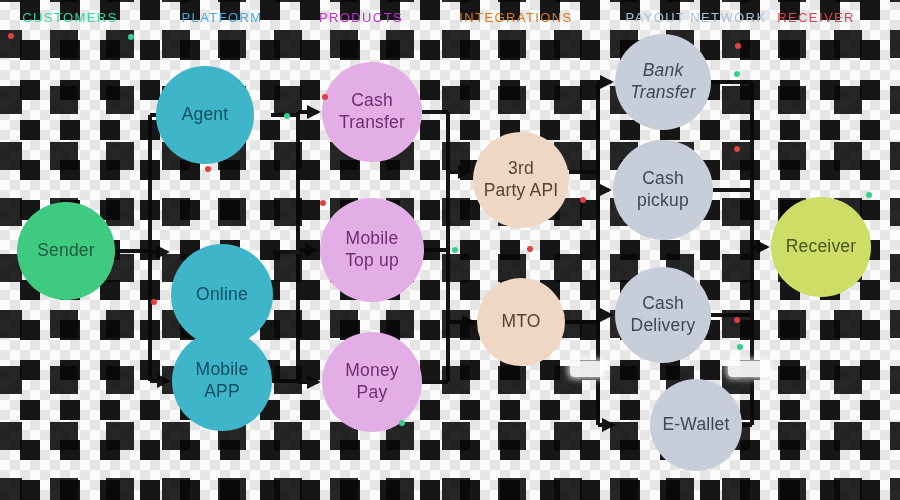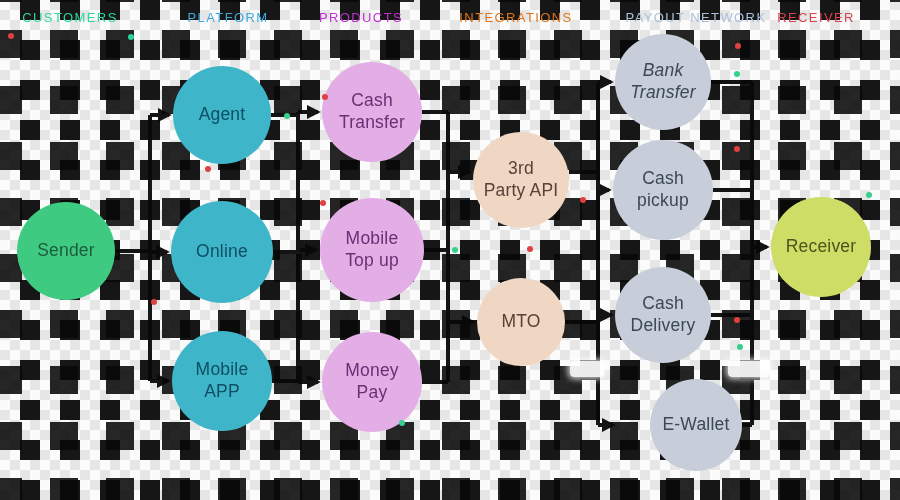--- a/index.html
+++ b/index.html
@@ -23,21 +23,21 @@
   .col-header{
     position:absolute;top:10px;transform:translateX(-50%);
     font-size:13px;font-weight:normal;letter-spacing:1.4px;white-space:nowrap;z-index:50;
   }
   .node{
     position:absolute;border-radius:50%;display:flex;align-items:center;justify-content:center;
     text-align:center;white-space:pre-line;font-size:17.5px;line-height:1.25;
     letter-spacing:.2px;z-index:30;
   }
   #n-sender{left:17px;top:202px;width:98px;height:98px;}
-  #n-agent{left:173px;top:66px;width:98px;height:98px;}
+  #n-agent{left:156px;top:66px;width:98px;height:98px;}
   #n-online{left:171px;top:201px;width:102px;height:102px;}
   #n-mobile-app{left:172px;top:331px;width:100px;height:100px;}
   #n-money-transfer{left:322px;top:62px;width:100px;height:100px;}
   #n-mobile-topup{left:320px;top:198px;width:104px;height:104px;}
   #n-bill-pay{left:322px;top:332px;width:100px;height:100px;}
   #n-third-party-api{left:473px;top:132px;width:96px;height:96px;}
   #n-mto{left:477px;top:278px;width:88px;height:88px;}
   #n-bank-transfer{left:615px;top:34px;width:96px;height:96px;font-style:italic;}
   #n-cash-pickup{left:613px;top:140px;width:100px;height:100px;}
   #n-cash-delivery{left:615px;top:267px;width:96px;height:96px;}
@@ -76,29 +76,29 @@
       <line x1="598" y1="190" x2="609" y2="190" marker-end="url(#arrow)"></line>
       <line x1="598" y1="315" x2="611" y2="315" marker-end="url(#arrow)"></line>
       <line x1="598" y1="425" x2="613" y2="425" marker-end="url(#arrow)"></line>
       <line x1="752" y1="247" x2="767" y2="247" marker-end="url(#arrow)"></line>
     </g>
   </svg>
 
   <div id="glitch"></div>
 
   <div class="col-header" style="left: 70px; color: rgb(43, 217, 156);">CUSTOMERS</div>
-  <div class="col-header" style="left: 208px; color: rgb(63, 168, 220); padding-left: 40px;">PLATFORM</div>
+  <div class="col-header" style="left: 202px; color: rgb(63, 168, 220); padding-left: 40px;">PLATFORM</div>
   <div class="col-header" style="left: 361px; color: rgb(193, 47, 211);">PRODUCTS</div>
   <div class="col-header" style="left: 516px; color: rgb(224, 118, 26);">INTEGRATIONS</div>
   <div class="col-header" style="left: 696px; color: rgb(169, 192, 220);">PAYOUT NETWORK</div>
   <div class="col-header" style="left: 816px; color: rgb(217, 67, 80);">RECEIVER</div>
 
   <div class="node" id="n-sender" style="background: rgb(62, 203, 129); color: rgb(30, 90, 61);">Sender</div>
   <div class="node" id="n-agent" style="background: rgb(62, 181, 201); color: rgb(15, 79, 99);">Agent</div>
-  <div class="node" id="n-online" style="background: rgb(62, 181, 201); color: rgb(15, 79, 99);">Online</div>
+  <div class="node" id="n-online" style="background: rgb(62, 181, 201); color: rgb(15, 79, 99); margin-top: 43px;">Online</div>
   <div class="node" id="n-mobile-app" style="background: rgb(62, 181, 201); color: rgb(15, 79, 99);">Mobile
 APP</div>
   <div class="node" id="n-money-transfer" style="background: rgb(227, 174, 229); color: rgb(109, 47, 116);">Cash
 Transfer</div>
   <div class="node" id="n-mobile-topup" style="background: rgb(227, 174, 229); color: rgb(109, 47, 116);">Mobile
 Top up</div>
   <div class="node" id="n-bill-pay" style="background: rgb(227, 174, 229); color: rgb(109, 47, 116);">Money
 Pay</div>
   <div class="node" id="n-third-party-api" style="background: rgb(240, 215, 195); color: rgb(86, 66, 56);">3rd
 Party API</div>

